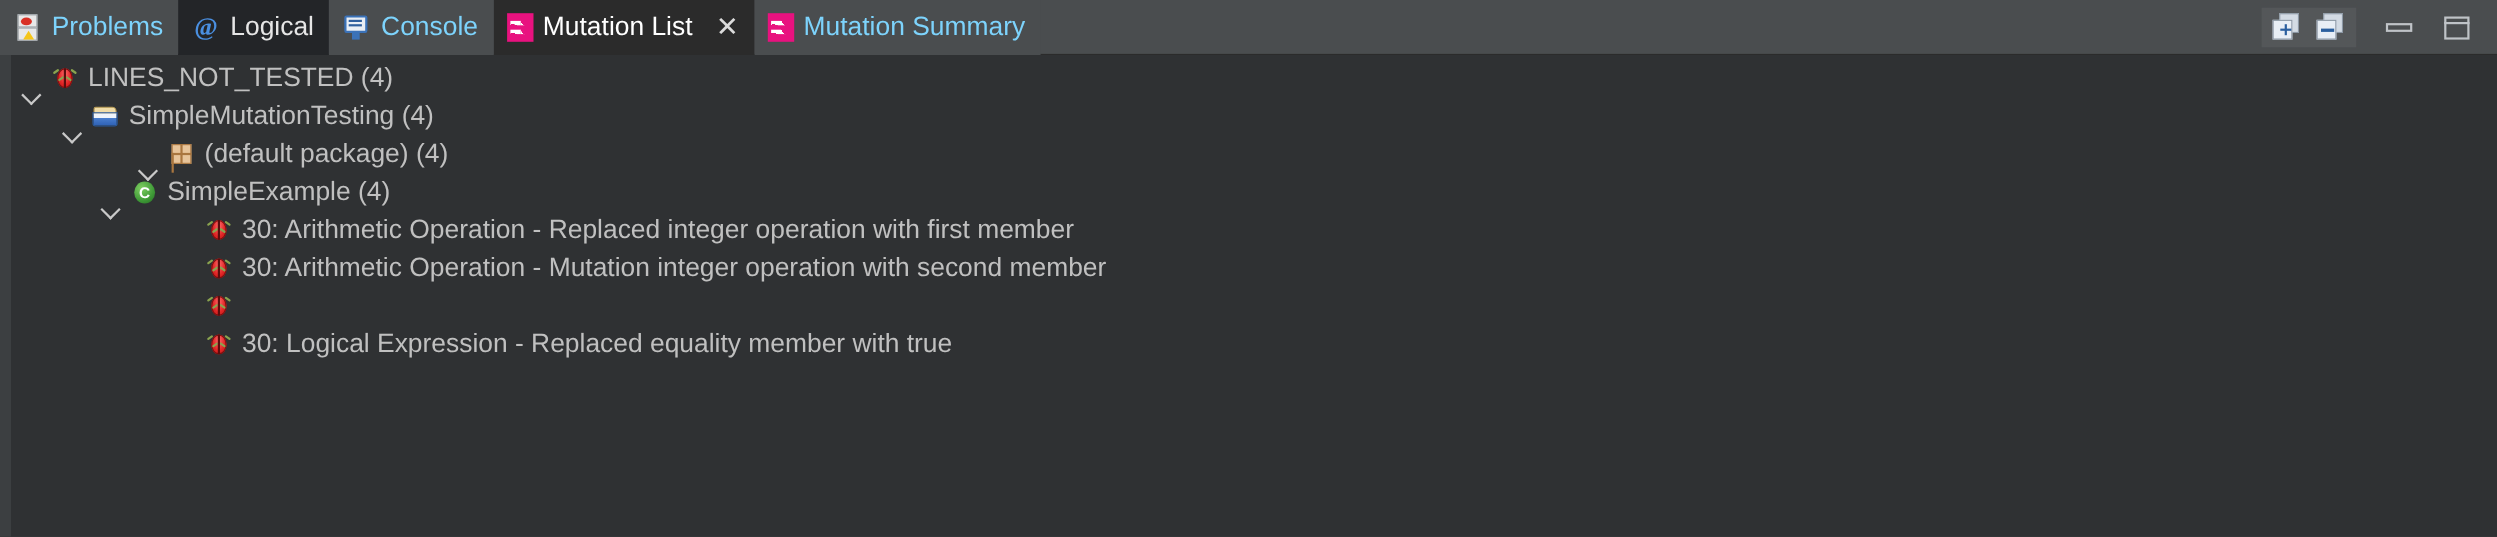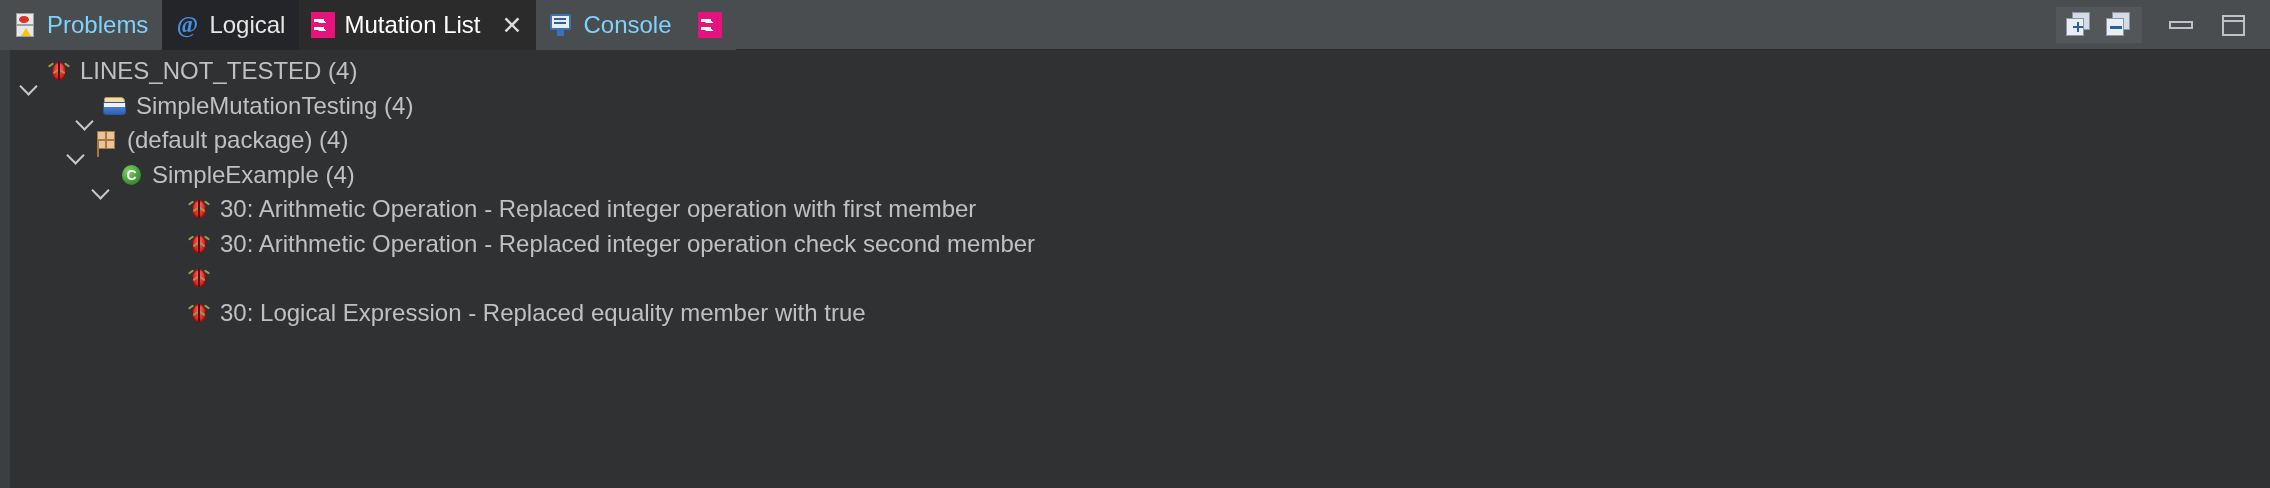--- a/index.html
+++ b/index.html
@@ -272,54 +272,55 @@
     background: radial-gradient(circle at 35% 30%, #7fce62 0%, #3f9a37 60%, #246b22 100%);
     border-radius:50%;
   }
   .ico-class::after{
     content:"C"; position:absolute; left:4px; top:3px; width:19px; height:20px;
     line-height:20px; text-align:center; color:#ffffff;
     font-size:14px; font-weight:bold; font-family:"Liberation Sans", sans-serif;
   }
 
   .indent-1 { padding-left: 6px; }
-  .indent-2 { padding-left: 62px; }
-  .indent-3 { padding-left: 53px; align-items: center; }
+  .indent-2 { padding-left: 43px; }
+  .indent-3 { padding-left: 112px; align-items: center; }
   .indent-4 { padding-left: 78px; }
   .indent-5 { padding-left: 146px; }
   .row-label { line-height: 1; }
 </style>
 </head>
 <body>
 
 <div class="tabbar">
   <div class="tabbar-left" id="tab-strip">
       <div class="tab">
         <span class="ico ico-problems">
           <i></i>
         </span>
         <span class="tab-label">Problems</span>
       </div>
       <div class="tab dark">
         <span class="ico ico-javadoc">@</span>
         <span class="tab-label">Logical</span>
       </div>
-      <div class="tab selected">
-        <span class="ico ico-mutation"><i></i></span>
-        <span class="tab-label">Mutation List</span>
-        <span class="tab-close">✕</span>
-      </div>
       <div class="tab">
         <span class="ico ico-console">
           <i></i>
         </span>
         <span class="tab-label">Console</span>
       </div>
+      <div class="tab selected">
+        <span class="ico ico-mutation"><i></i></span>
+        <span class="tab-label">Mutation List</span>
+        <span class="tab-close">✕</span>
+      </div>
       <div class="tab">
         <span class="ico ico-mutation"><i></i></span>
+        <span class="tab-label">Mutation Summary</span>
       </div>
     </div>
   <div class="tabbar-right">
     <div class="tb-group">
       <div class="tb-btn tb-expand">
           <i></i>
         </div>
       <div class="tb-btn tb-collapse">
           <i></i>
         </div>
@@ -361,21 +362,21 @@
       <span class="row-icon ico-bug">
         <i></i>
       </span>
       <span class="row-label">30: Arithmetic Operation - Replaced integer operation with first member</span>
     </div>
     <div class="row indent-5">
       <span class="twisty empty"></span>
       <span class="row-icon ico-bug">
         <i></i>
       </span>
-      <span class="row-label">30: Arithmetic Operation - Replaced integer operation check second member</span>
+      <span class="row-label">30: Arithmetic Operation - Mutation integer operation with second member</span>
     </div>
     <div class="row indent-5">
       <span class="twisty empty"></span>
       <span class="row-icon ico-bug">
         <i></i>
       </span>
     </div>
     <div class="row indent-5">
       <span class="twisty empty"></span>
       <span class="row-icon ico-bug">

